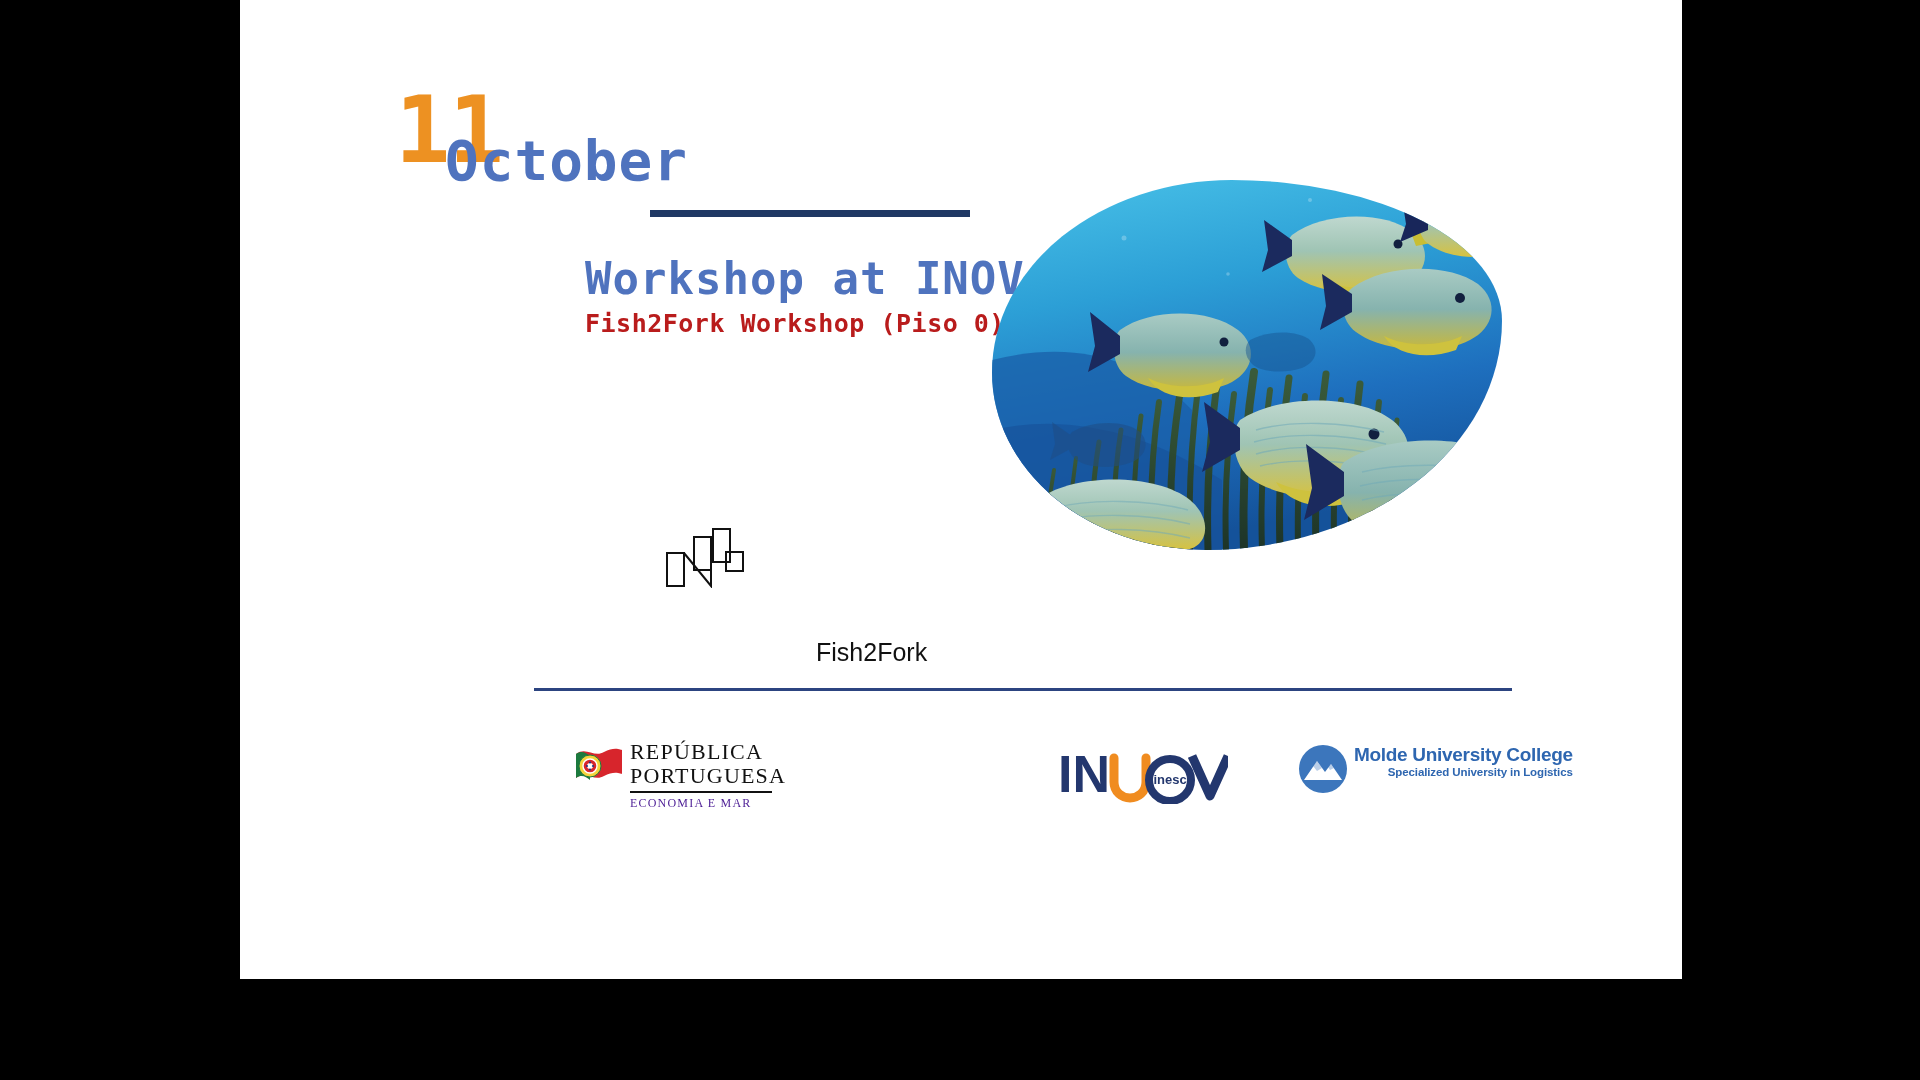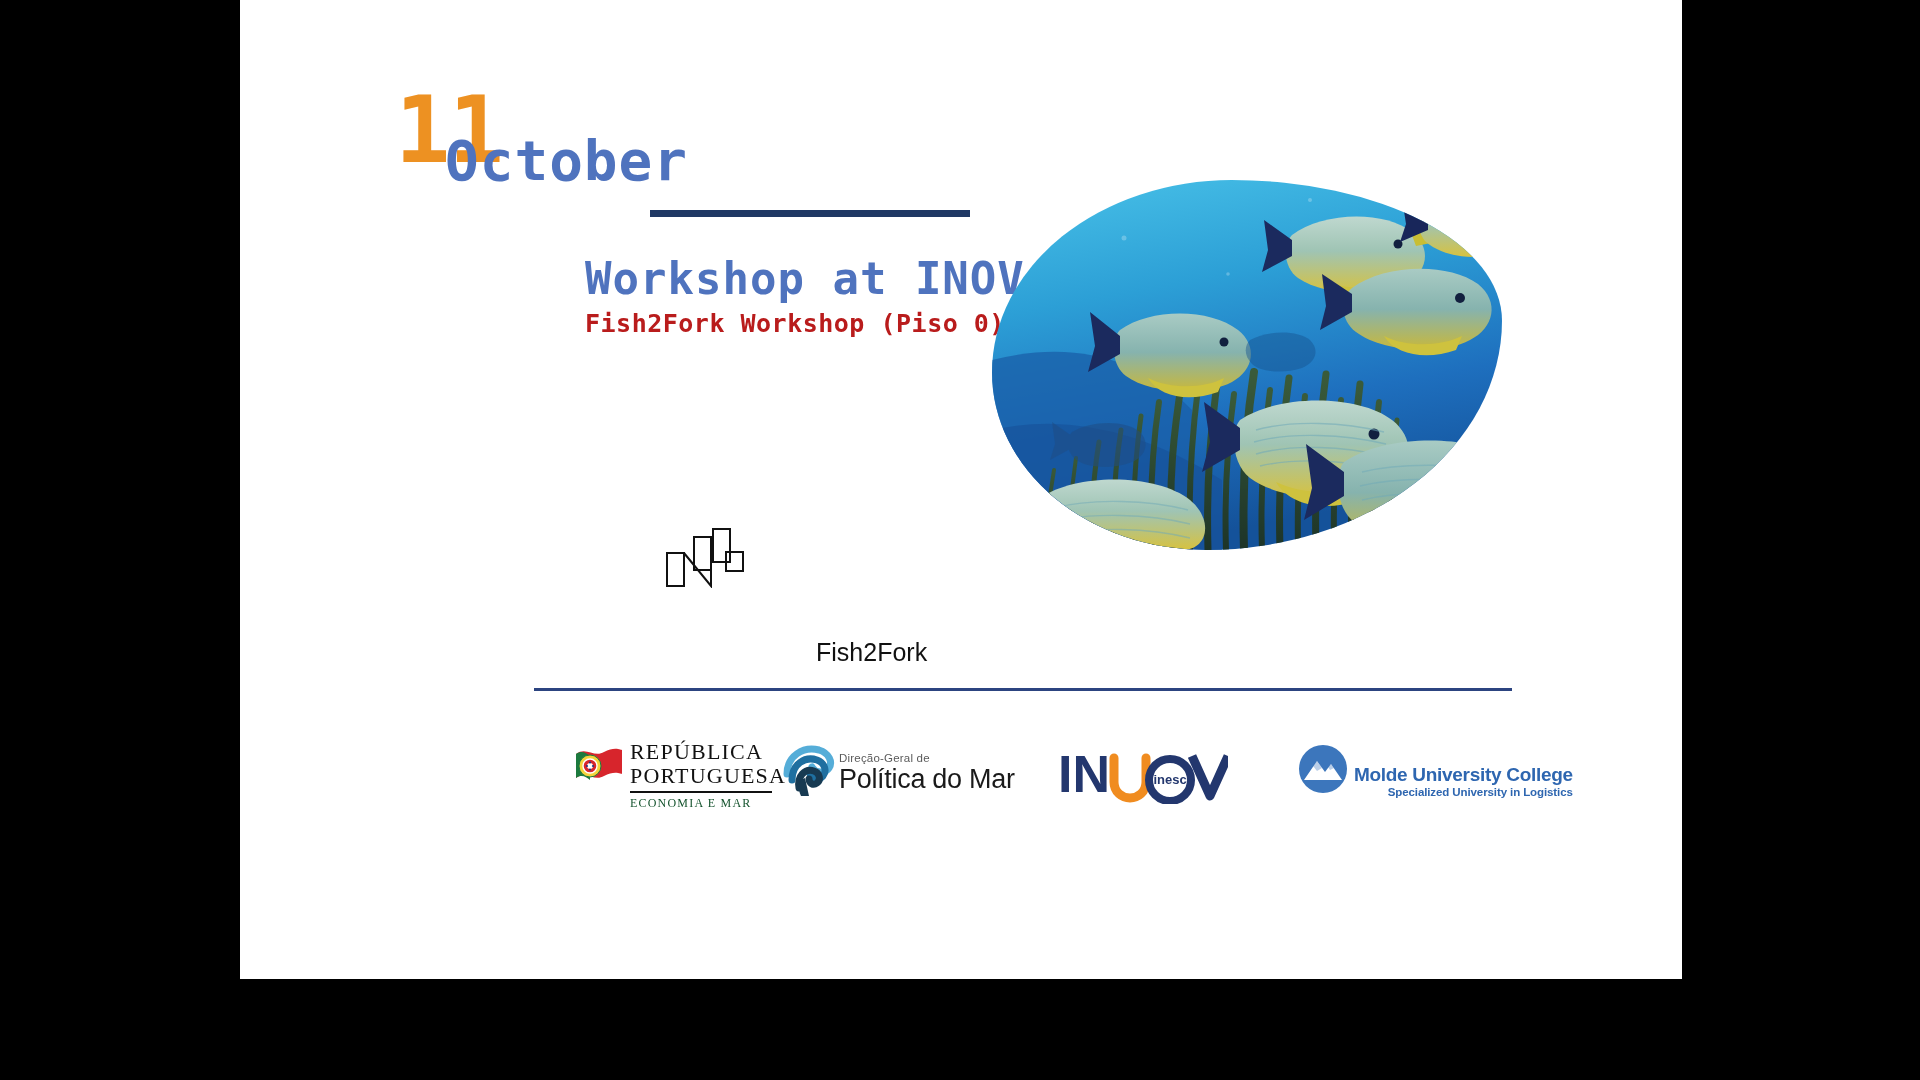--- a/index.html
+++ b/index.html
@@ -140,21 +140,21 @@
   .rp-flag { position:absolute; left:0; top:4px; width:52px; height:52px; }
   .rp-text { position:absolute; left:58px; top:0px; }
   .rp-l1, .rp-l2 {
     font-family:"Liberation Serif", serif;
     font-weight:400; font-size:22px; line-height:24px;
     letter-spacing:1.2px; color:#111111; white-space:nowrap;
   }
   .rp-divider { width:142px; height:1.5px; background:#111; margin:3px 0 3px 0; }
   .rp-l3 {
     font-family:"Liberation Serif", serif;
-    font-size:12px; letter-spacing:1.2px; color:#14532d; white-space:nowrap;
+    font-size:12px; letter-spacing:1.2px; color:#4c1d95; white-space:nowrap;
   }
 
   
   .dgpm-logo { position:absolute; left:247px; top:12px; width:230px; height:70px; }
   .dgpm-mark { position:absolute; left:0; top:2px; width:56px; height:58px; }
   .dgpm-text { position:absolute; left:58px; top:10px; }
   .dgpm-l1 {
     font-family:"Liberation Sans", sans-serif;
     font-size:11.5px; color:#5a5a5a; letter-spacing:0.2px; white-space:nowrap;
   }
@@ -163,21 +163,21 @@
     font-size:27px; color:#1a1a1a; letter-spacing:-0.3px;
     line-height:30px; white-space:nowrap;
   }
 
   
   .inov-logo { position:absolute; left:524px; top:18px; width:170px; height:56px; }
 
   
   .molde-logo { position:absolute; left:764px; top:14px; width:230px; height:62px; }
   .molde-mark { position:absolute; left:0; top:0; width:50px; height:50px; }
-  .molde-text { position:absolute; left:56px; top:20px; }
+  .molde-text { position:absolute; left:56px; top:0; }
   .molde-l1 {
     font-family:"Liberation Sans", sans-serif;
     font-weight:700; font-size:19px; color:#2E66B0;
     letter-spacing:-0.3px; line-height:21px; white-space:nowrap;
   }
   .molde-l2 {
     font-family:"Liberation Sans", sans-serif;
     font-weight:700; font-size:11.5px; color:#2E66B0;
     letter-spacing:-0.1px; line-height:14px; white-space:nowrap;text-align:right;
   }
@@ -365,34 +365,20 @@
           </svg>
         </div>
         <div class="rp-text">
           <div class="rp-l1">REPÚBLICA</div>
           <div class="rp-l2">PORTUGUESA</div>
           <div class="rp-divider"></div>
           <div class="rp-l3">ECONOMIA E MAR</div>
         </div>
       </div>
 
-      <div class="dgpm-logo">
-        <div class="dgpm-mark">
-          <svg viewBox="0 0 56 58" aria-hidden="true">
-            <path d="M6 30 C6 12 22 2 38 6 C48 9 52 18 48 24 C44 30 34 29 31 23" fill="none" stroke="#55ADD8" stroke-width="7" stroke-linecap="round"></path>
-            <path d="M11 36 C11 20 24 12 36 16 C44 19 46 27 42 32 C38 37 31 35 29 30" fill="none" stroke="#1F6FA0" stroke-width="7" stroke-linecap="round"></path>
-            <path d="M18 44 C16 32 24 24 33 27 C39 29 40 36 36 39 C32 42 28 39 28 35" fill="none" stroke="#173A52" stroke-width="7" stroke-linecap="round"></path>
-            <path d="M20 52 C16 44 18 36 24 34 L28 52 Z" fill="#173A52"></path>
-          </svg>
-        </div>
-        <div class="dgpm-text">
-          <div class="dgpm-l1">Direção-Geral de</div>
-          <div class="dgpm-l2">Política do Mar</div>
-        </div>
-      </div>
 
       <div class="inov-logo">
         <svg viewBox="0 0 170 56" aria-hidden="true">
           <g font-family="Liberation Sans, sans-serif" font-weight="700" font-size="52">
             <text x="0" y="44" fill="#23376E">IN</text>
           </g>
           <path d="M56 10 L56 34 C56 44 64 50 72 50 C80 50 88 44 88 34 L88 10" fill="none" stroke="#F08C20" stroke-width="9" stroke-linecap="round"></path>
           <circle cx="112" cy="32" r="21" fill="none" stroke="#23376E" stroke-width="8"></circle>
           <text x="112" y="36" text-anchor="middle" font-family="Liberation Sans, sans-serif" font-weight="700" font-size="13" fill="#23376E">inesc</text>
           <path d="M134 8 L152 48 L170 8" fill="none" stroke="#23376E" stroke-width="9" stroke-linejoin="round"></path>

